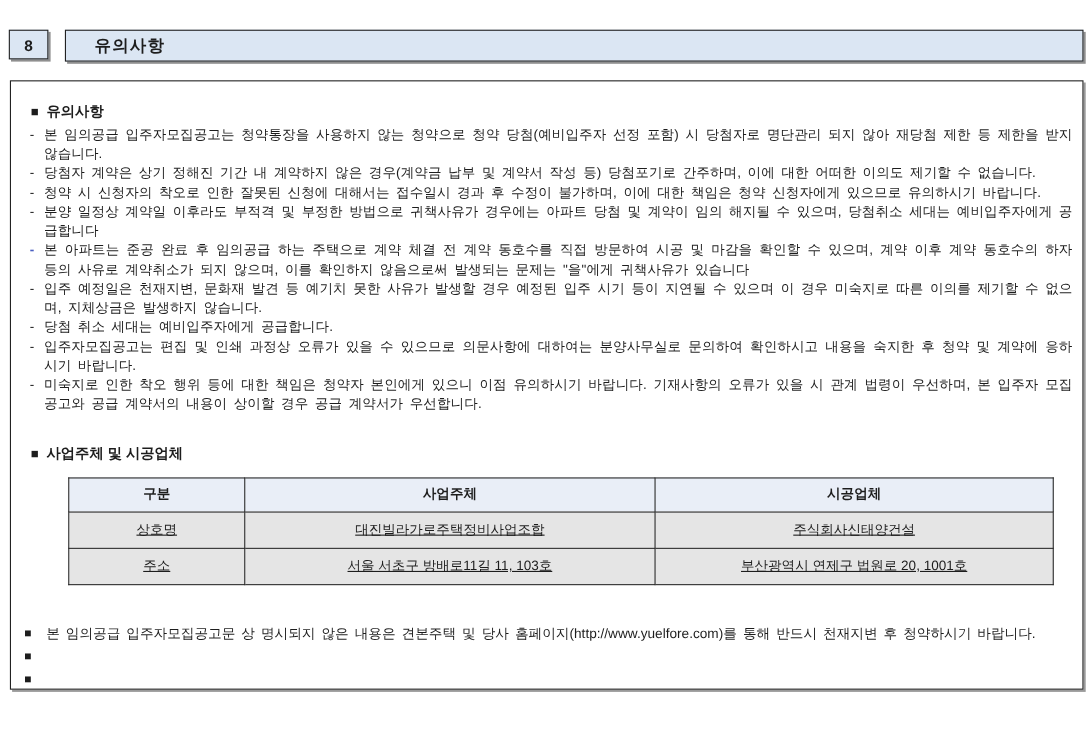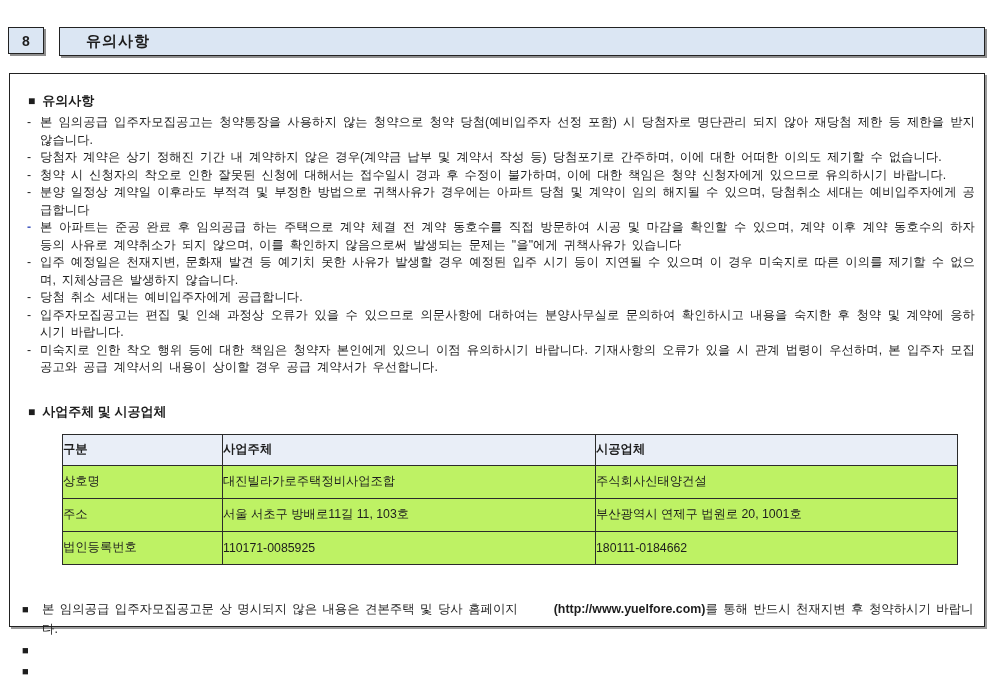--- a/index.html
+++ b/index.html
@@ -54,32 +54,32 @@
     border-collapse:collapse;
     margin:13px 0 0 42px;
     width:896px;
     table-layout:fixed;
     font-size:12.3px;
   }
   table.companies col.c1 { width:160px; }
   table.companies col.c2 { width:373px; }
   table.companies th, table.companies td {
     border:1.5px solid #2b2b2b;
-    text-align:left; vertical-align:middle;
+    text-align:center; vertical-align:middle;
   }
   table.companies th {
     background:var(--table-header-fill,#e9eef7);
     font-weight:bold; height:31px;
   }
-  table.companies td { height:33px; background:#bef264; }
+  table.companies td { height:33px; background:#e5e5e5;text-decoration:underline; }
   
   .footer-notes { margin-top:34px; margin-left:2px; }
   .fnote { display:flex; font-size:12.4px; line-height:20px; margin-bottom:1px; word-spacing:2px; }
   .fnote .sq2 { flex:0 0 20px; font-size:11px; }
-  .fnote .bold { font-weight:bold;margin-left:36px; }
+  .fnote .bold { font-weight:normal; }
 </style>
 </head>
 <body>
 
 <div class="page">
 
   <div class="header-row">
     <div class="num-box">
       <span>8</span>
     </div>
@@ -156,25 +156,20 @@
         <tr>
           <td>상호명</td>
           <td>대진빌라가로주택정비사업조합</td>
           <td>주식회사신태양건설</td>
         </tr>
         <tr>
           <td>주소</td>
           <td>서울 서초구 방배로11길 11, 103호</td>
           <td>부산광역시 연제구 법원로 20, 1001호</td>
         </tr>
-        <tr>
-          <td>법인등록번호</td>
-          <td>110171-0085925</td>
-          <td>180111-0184662</td>
-        </tr>
       </tbody>
     </table>
 
     <div class="footer-notes">
       <div class="fnote">
         <span class="sq2">■</span>
         <span><span>본 임의공급 입주자모집공고문 상 명시되지 않은 내용은 견본주택 및 당사 홈페이지</span><span class="bold">(http://www.yuelfore.com)</span><span>를 통해 반드시 천재지변 후 청약하시기 바랍니다.</span></span>
       </div>
       <div class="fnote">
         <span class="sq2">■</span>

